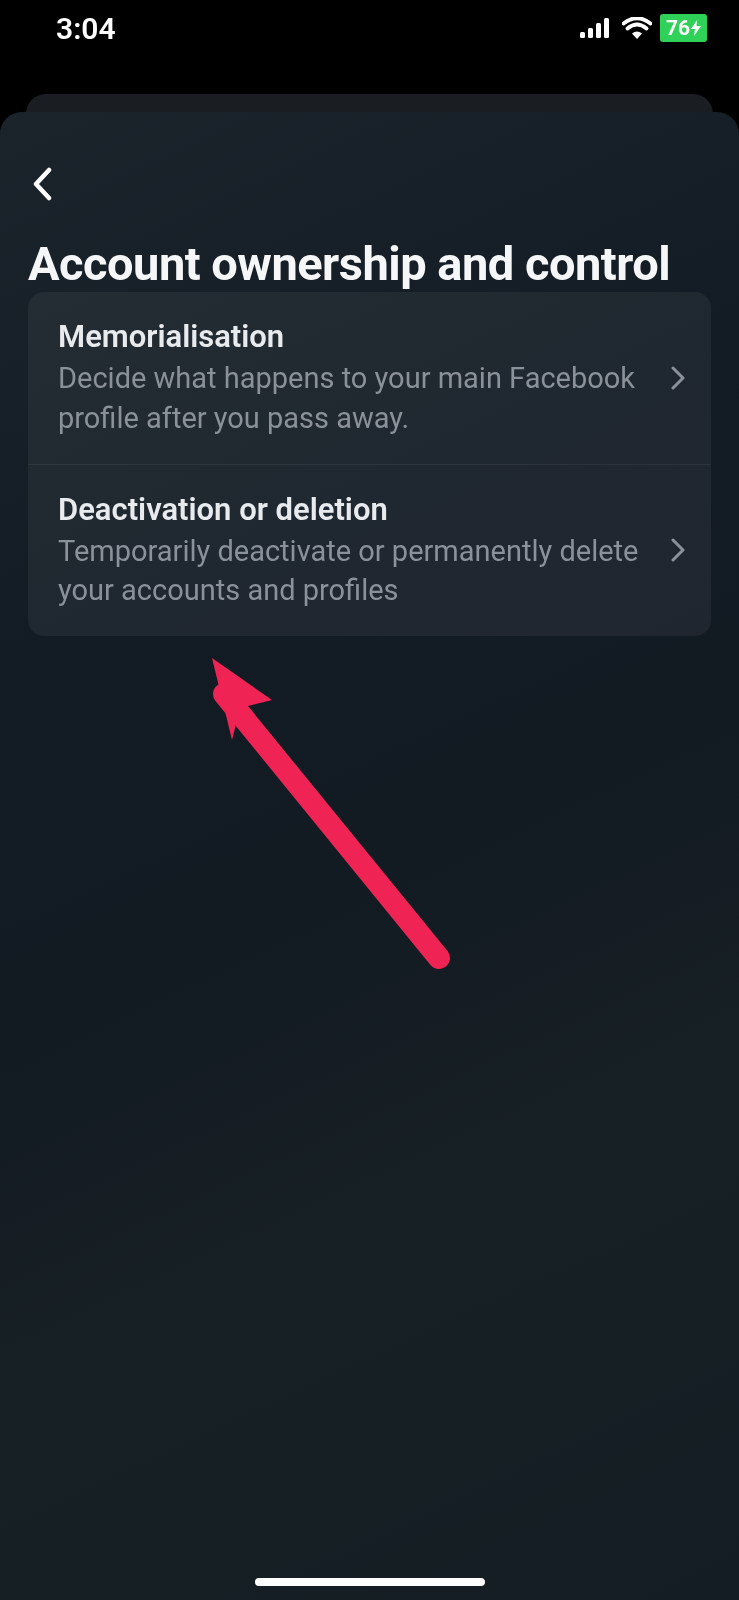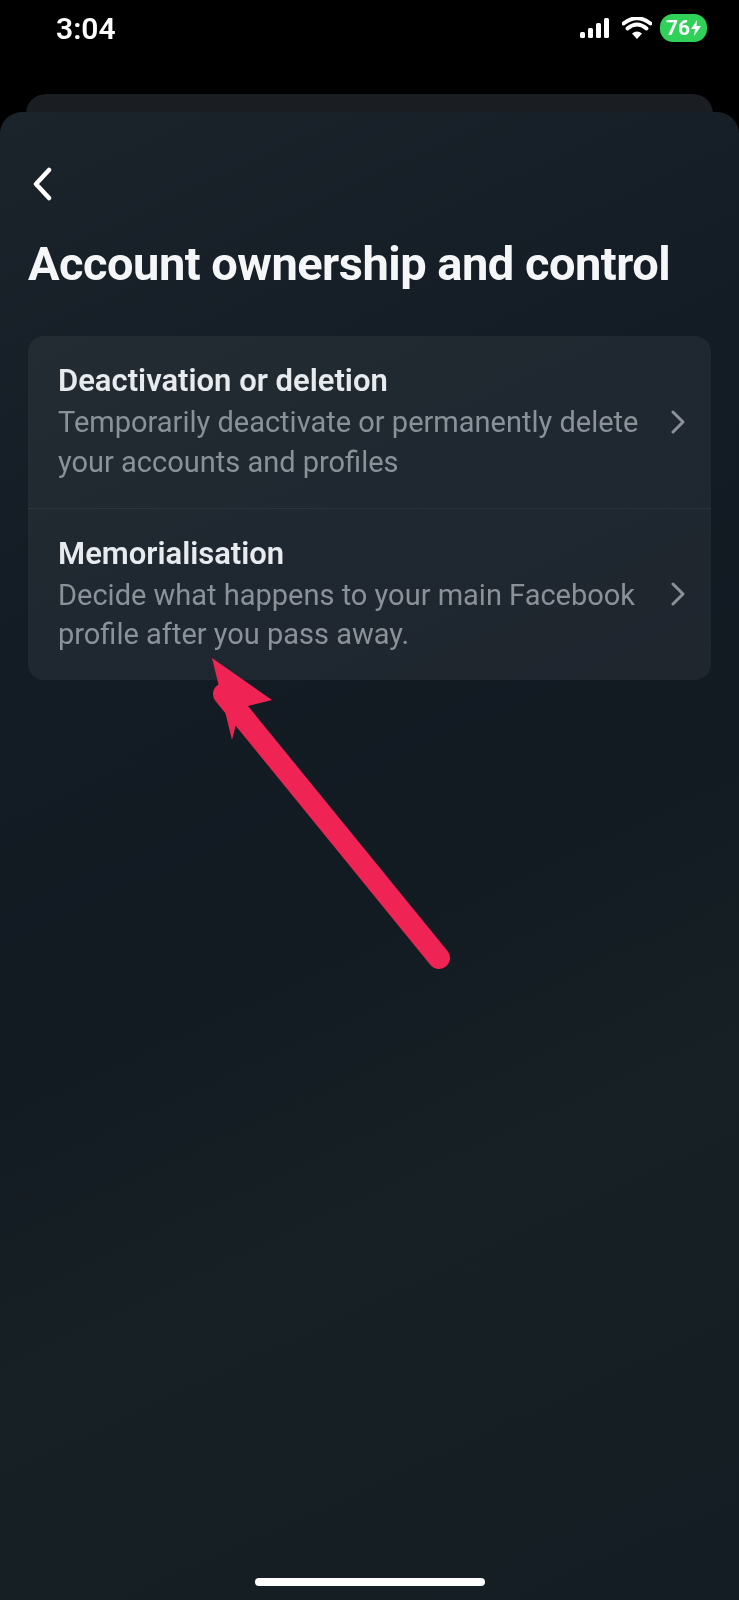--- a/index.html
+++ b/index.html
@@ -29,21 +29,21 @@
     }
     
     .status-icons {
       display: flex;
       align-items: center;
       gap: 8px;
     }
     
     .battery-badge {
       background: #30d158;
-      border-radius: 13px;
+      border-radius: 3px;
       padding: 2px 6px;
       font-size: 21px;
       font-weight: 700;
       color: #ffffff;
       display: flex;
       align-items: center;
     }
     
     .sheet-bg {
       position: absolute;
@@ -74,21 +74,20 @@
       justify-content: flex-start;
       margin-bottom: 28px;
       margin-left: 4px;
     }
     
     .page-title {
       color: #f5f6f7;
       font-size: 47px;
       font-weight: 700;
       line-height: 1.2;
-      margin-bottom: 44px;
       letter-spacing: -0.5px;
     }
     
     .options-card {
       background: rgba(255,255,255,0.055);
       border-radius: 16px;
       overflow: hidden;
     }
     
     .option-row {
@@ -179,32 +178,32 @@
       <path d="M17 3 L4 17 L17 31" stroke="#ffffff" stroke-width="4.5" fill="none" stroke-linecap="round" stroke-linejoin="round"></path>
     </svg>
   </div>
 
   <h1 class="page-title">Account ownership and control</h1>
 
   <div class="options-card">
 
     <div class="option-row">
       <div class="option-text">
-        <div class="option-title">Deactivation or deletion</div>
-        <div class="option-subtitle">Temporarily deactivate or permanently delete your accounts and profiles</div>
+        <div class="option-title">Memorialisation</div>
+        <div class="option-subtitle">Decide what happens to your main Facebook profile after you pass away.</div>
       </div>
       <svg class="chevron" width="14" height="24" viewBox="0 0 14 24">
         <path d="M2 2 L12 12 L2 22" stroke="#8a9199" stroke-width="3" fill="none" stroke-linecap="round" stroke-linejoin="round"></path>
       </svg>
     </div>
 
     <div class="option-row">
       <div class="option-text">
-        <div class="option-title">Memorialisation</div>
-        <div class="option-subtitle">Decide what happens to your main Facebook profile after you pass away.</div>
+        <div class="option-title">Deactivation or deletion</div>
+        <div class="option-subtitle">Temporarily deactivate or permanently delete your accounts and profiles</div>
       </div>
       <svg class="chevron" width="14" height="24" viewBox="0 0 14 24">
         <path d="M2 2 L12 12 L2 22" stroke="#8a9199" stroke-width="3" fill="none" stroke-linecap="round" stroke-linejoin="round"></path>
       </svg>
     </div>
 
   </div>
 
 </div>
 

